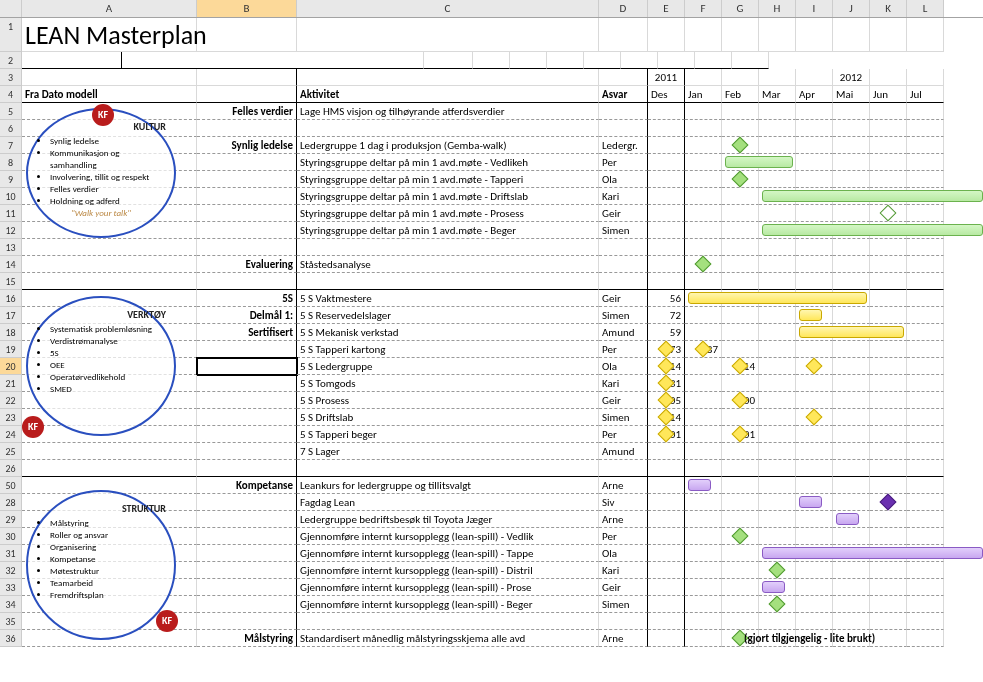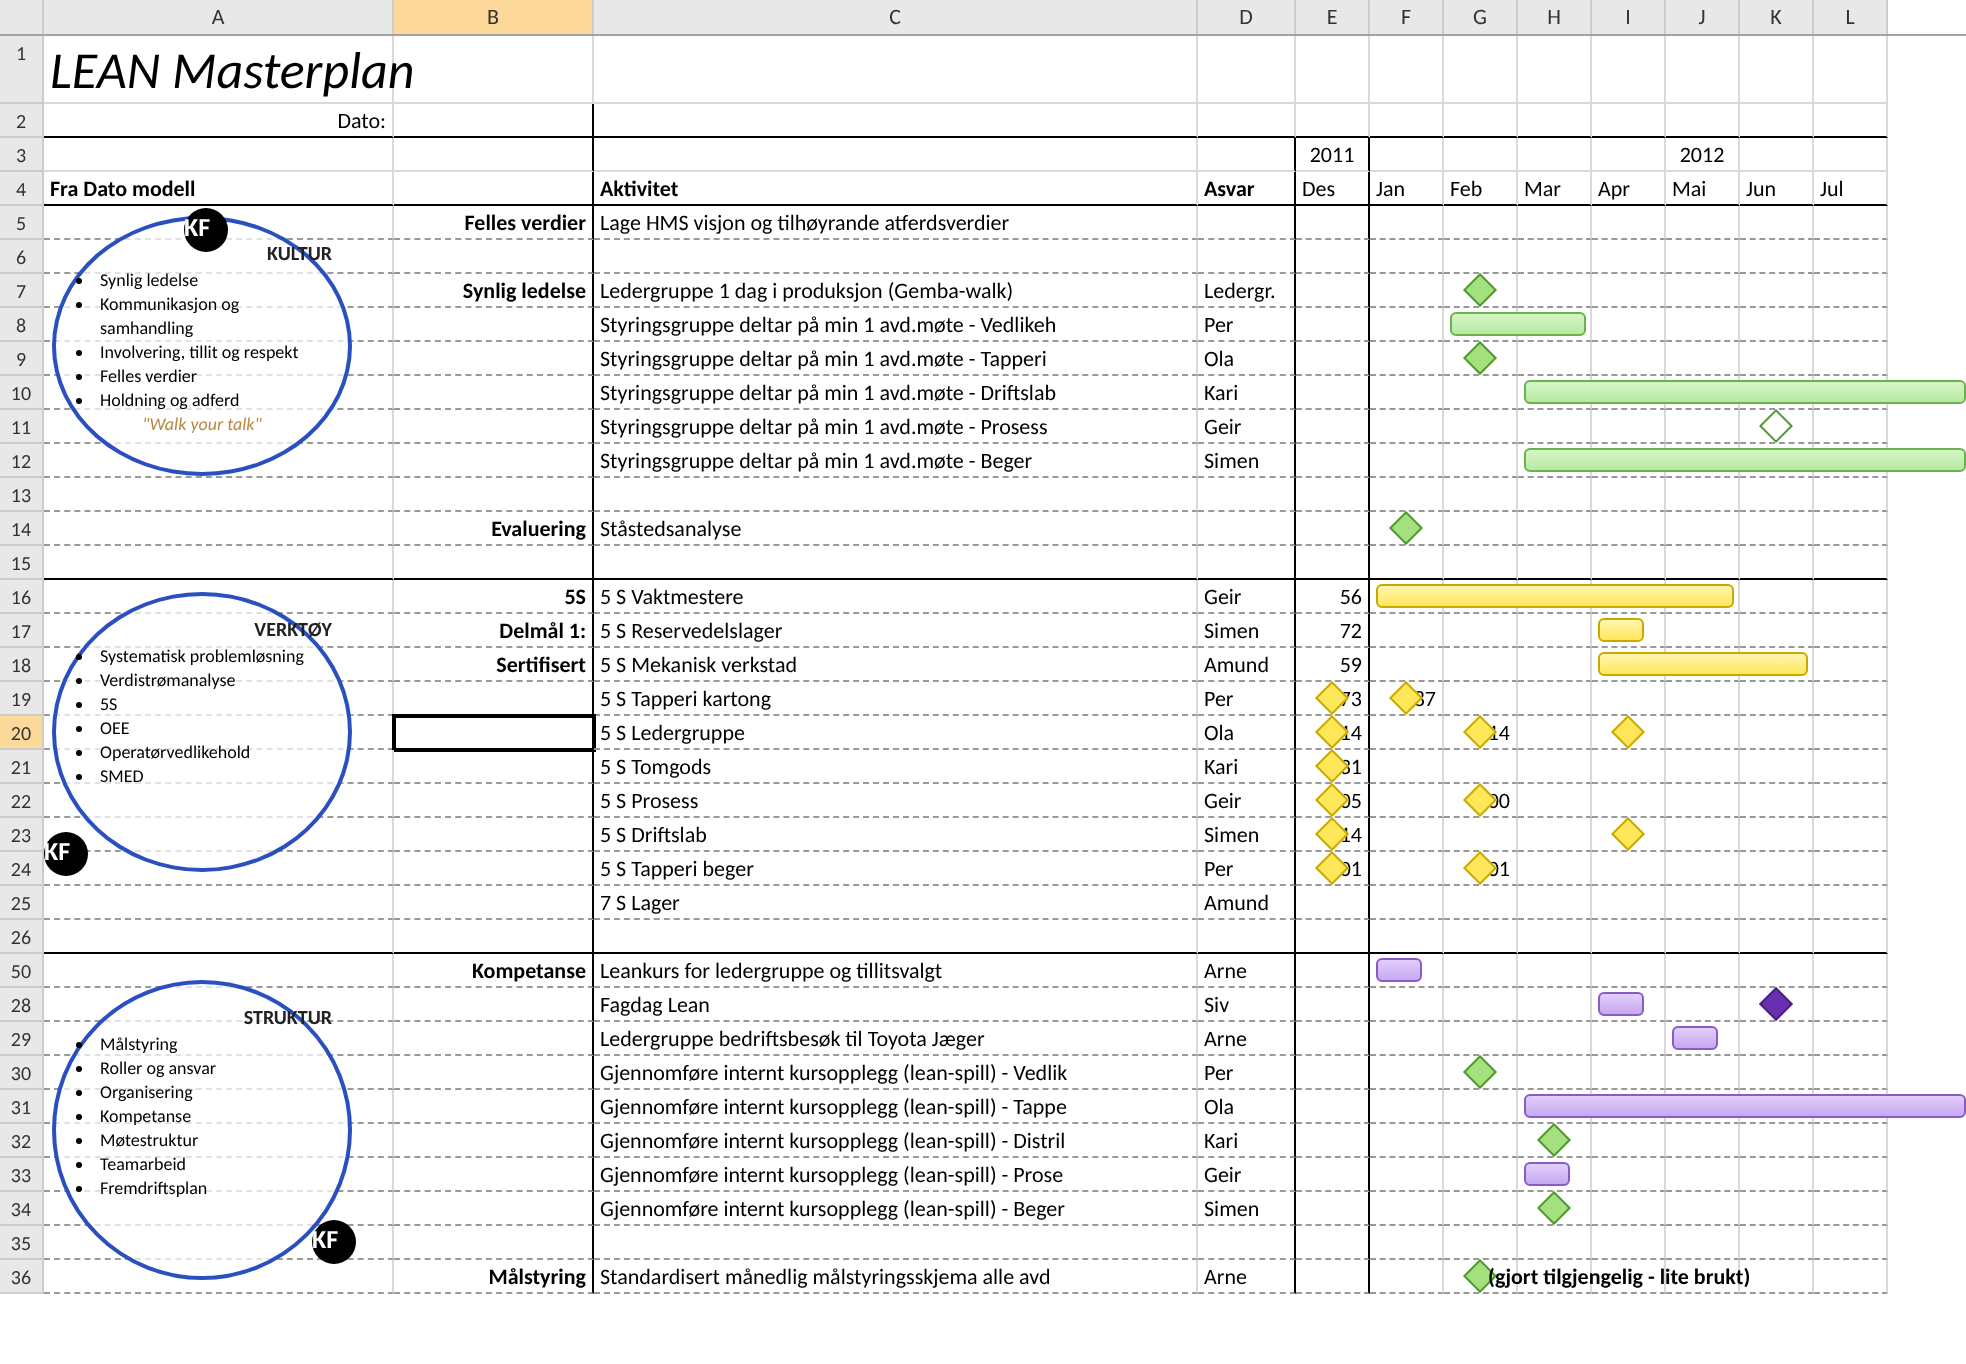--- a/index.html
+++ b/index.html
@@ -58,21 +58,20 @@
     position: relative;
   }
   .dashed-bottom { border-bottom: 1px dashed #999 !important; }
   .solid-bottom { border-bottom: 1px solid #000 !important; }
   .solid-right { border-right: 1px solid #000 !important; }
   .title-cell {
     font-size: 26px;
     height: 34px;
     line-height: 34px;
     font-family: Calibri, Arial, sans-serif;
-    font-style: italic;
   }
   .rh-tall { height: 34px; line-height: 34px; }
   .bold { font-weight: bold; }
   .right { text-align: right; }
   .center { text-align: center; }
   
   
   .cA { width: 175px; }
   .cB { width: 100px; }
   .cC { width: 302px; }
@@ -113,26 +112,26 @@
     background: rgba(255,255,255,0.7);
     position: relative;
     padding: 10px 8px 8px 8px;
   }
   .diagram .hd { font-weight: bold; font-size: 10px; text-align: right; margin-bottom: 2px; color:#222;}
   .diagram ul { margin: 0; padding-left: 14px; }
   .diagram li { list-style: disc; line-height: 12px; }
   .kf-badge {
     position: absolute;
     width: 22px; height: 22px;
-    background: #000000;
+    background: #b91c1c;
     border-radius: 50%;
     color: #fff;
     font-weight: bold;
-    font-size: 13px;
-    text-align: left;
+    font-size: 10px;
+    text-align: center;
     line-height: 22px;
   }
   .quote { font-style: italic; color: #b84; text-align:center; font-size:9px;}
 
   .sel-cell { outline: 2px solid #000; outline-offset: -1px; }
   
   .overflow-text {
     position: absolute;
     white-space: nowrap;
     font-size: 11px;
@@ -175,21 +174,20 @@
       <div class="cell cG" style="height:34px"></div>
       <div class="cell cH" style="height:34px"></div>
       <div class="cell cI" style="height:34px"></div>
       <div class="cell cJ" style="height:34px"></div>
       <div class="cell cK" style="height:34px"></div>
       <div class="cell cL" style="height:34px"></div>
   </div>
 
   <div class="row">
     <div class="rowhead">2</div>
-    <div class="cell cA right solid-bottom">Dato:</div>
     <div class="cell cB solid-bottom solid-right"></div>
     <div class="cell cC solid-bottom"></div>
       <div class="cell cD solid-bottom"></div>
     <div class="cell cE solid-bottom"></div>
       <div class="cell cF solid-bottom"></div>
       <div class="cell cG solid-bottom"></div>
       <div class="cell cH solid-bottom"></div>
       <div class="cell cI solid-bottom"></div>
       <div class="cell cJ solid-bottom"></div>
       <div class="cell cK solid-bottom"></div>

